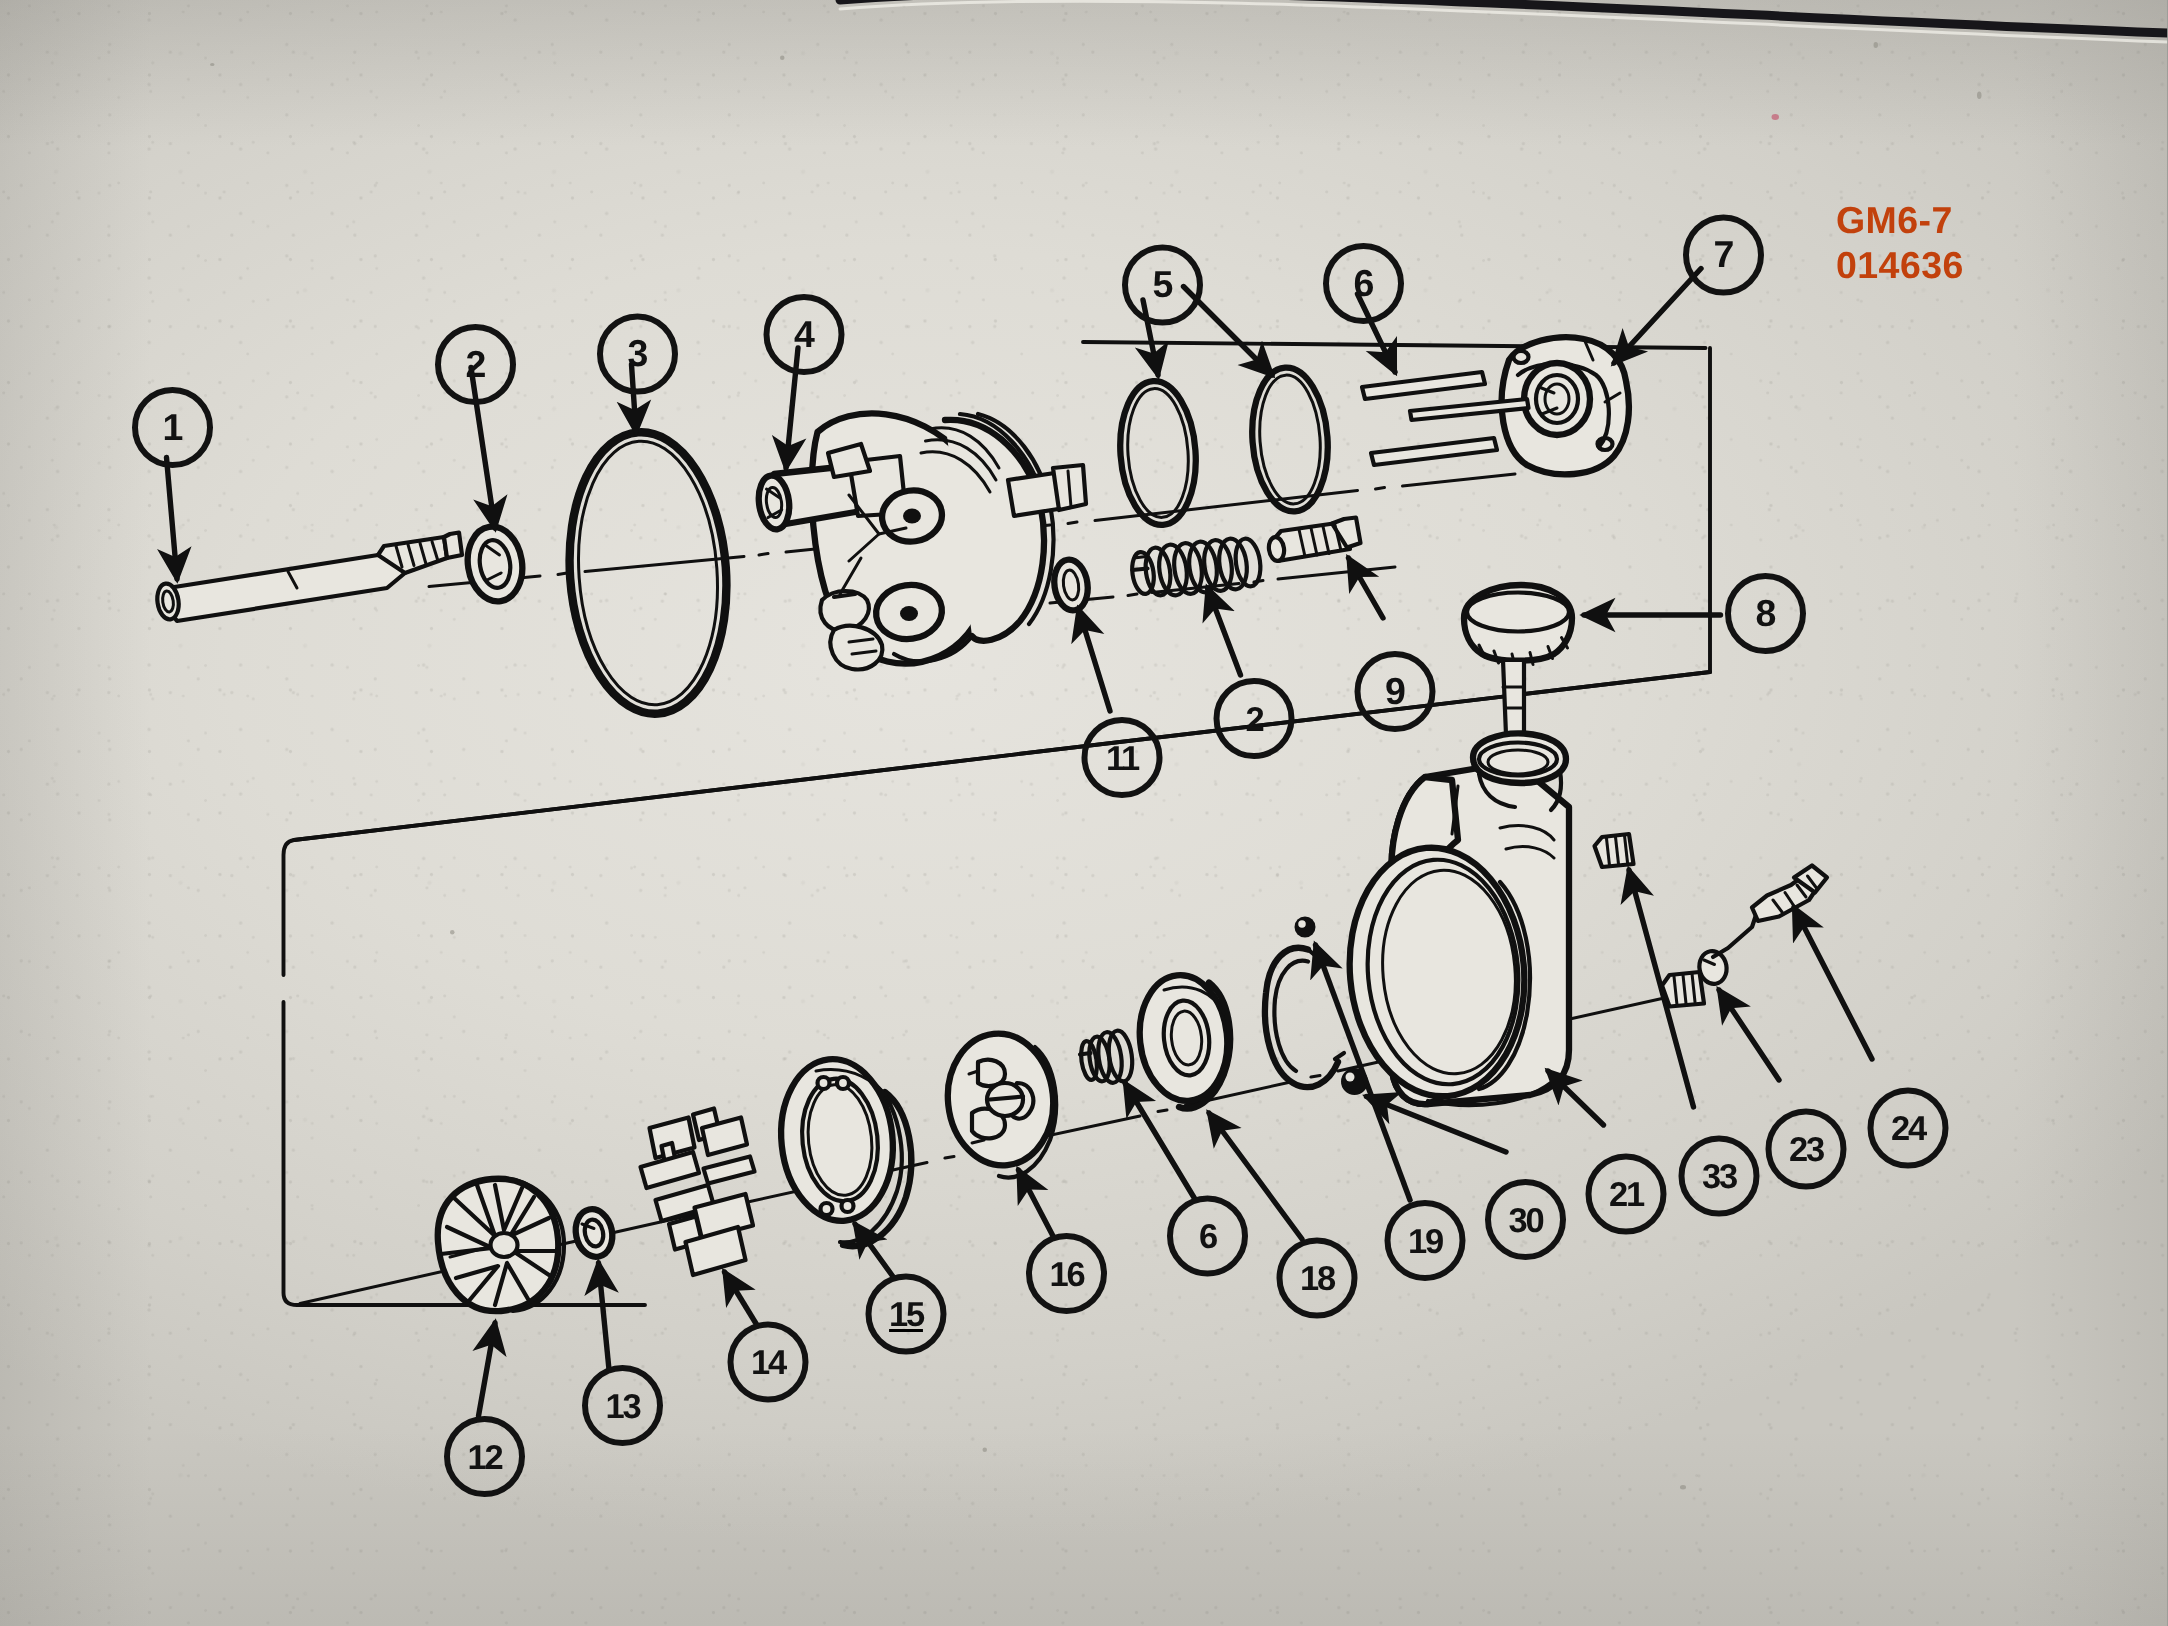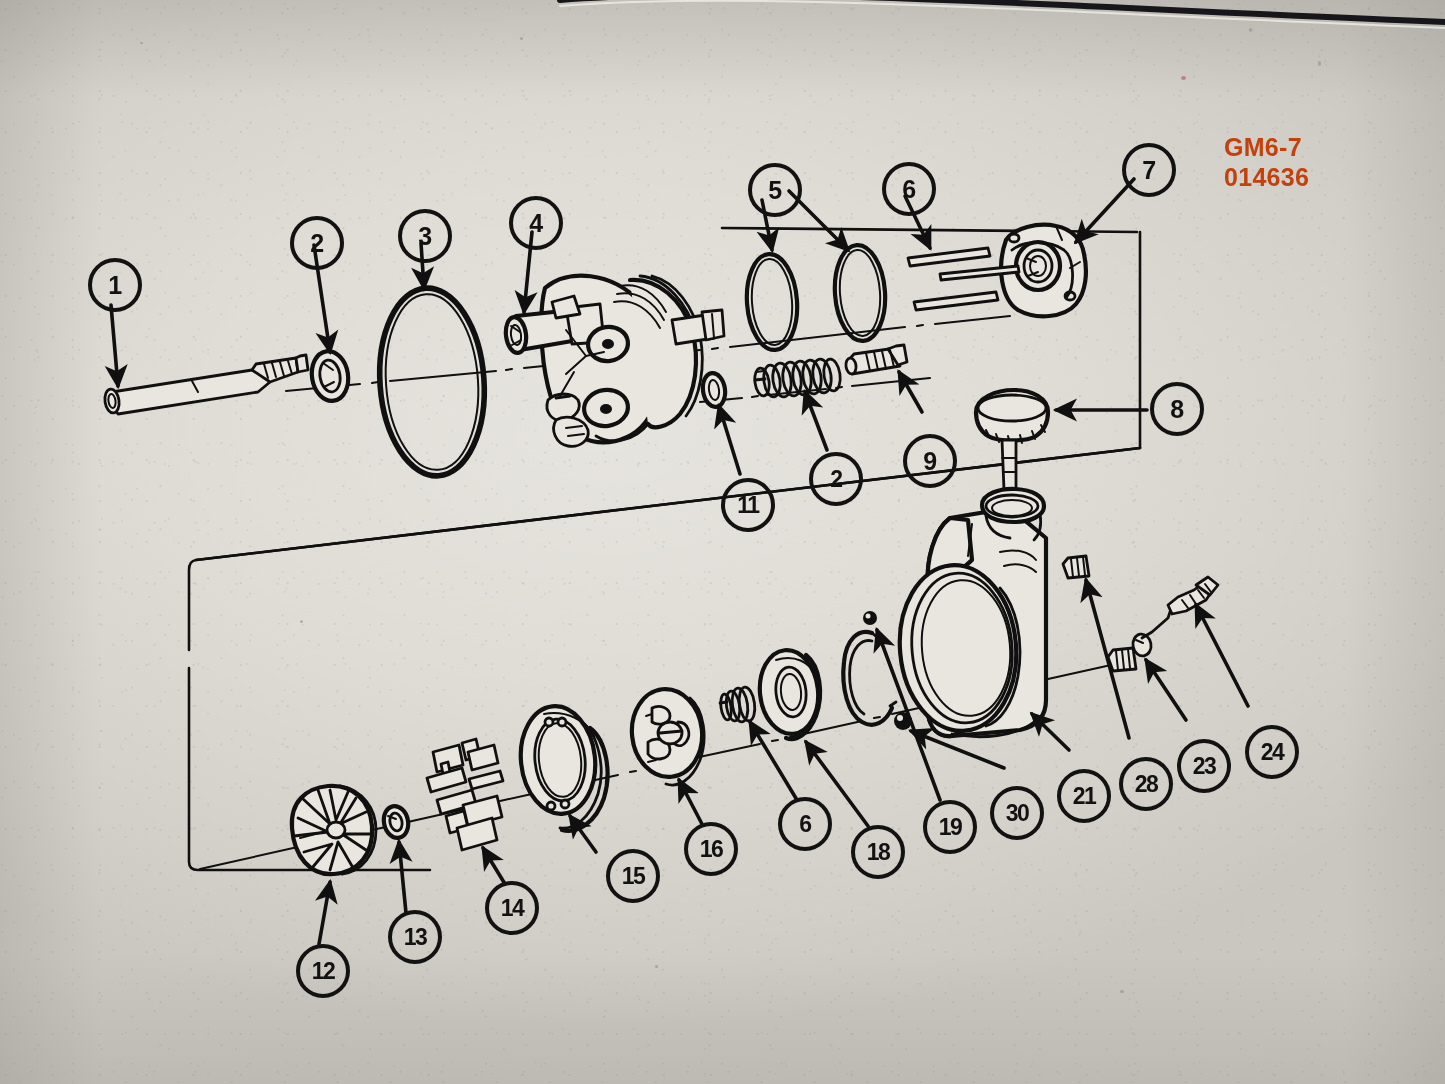--- a/index.html
+++ b/index.html
@@ -562,21 +562,21 @@
       </div>
     <div class="callout two" style="left:296px;top:944px;">
         <span>12</span>
       </div>
     <div class="callout two" style="left:388px;top:910px;">
         <span>13</span>
       </div>
     <div class="callout two" style="left:485px;top:881px;">
         <span>14</span>
       </div>
-    <div class="callout two" style="left:606px;top:849px;">
+    <div class="callout two" style="left:577px;top:849px;text-decoration:underline;">
         <span>15</span>
       </div>
     <div class="callout two" style="left:684px;top:822px;text-align:center;">
         <span>16</span>
       </div>
     <div class="callout two" style="left:778px;top:797px;">
         <span>6</span>
       </div>
     <div class="callout two" style="left:851px;top:825px;">
         <span>18</span>
@@ -584,21 +584,21 @@
     <div class="callout two" style="left:923px;top:800px;">
         <span>19</span>
       </div>
     <div class="callout two" style="left:990px;top:786px;">
         <span>30</span>
       </div>
     <div class="callout two" style="left:1057px;top:769px;">
         <span>21</span>
       </div>
     <div class="callout two" style="left:1119px;top:757px;">
-        <span>28</span>
+        <span>33</span>
       </div>
     <div class="callout two" style="left:1177px;top:739px;">
         <span>23</span>
       </div>
     <div class="callout two" style="left:1245px;top:725px;">
         <span>24</span>
       </div>
   </div>
 
 </div>

